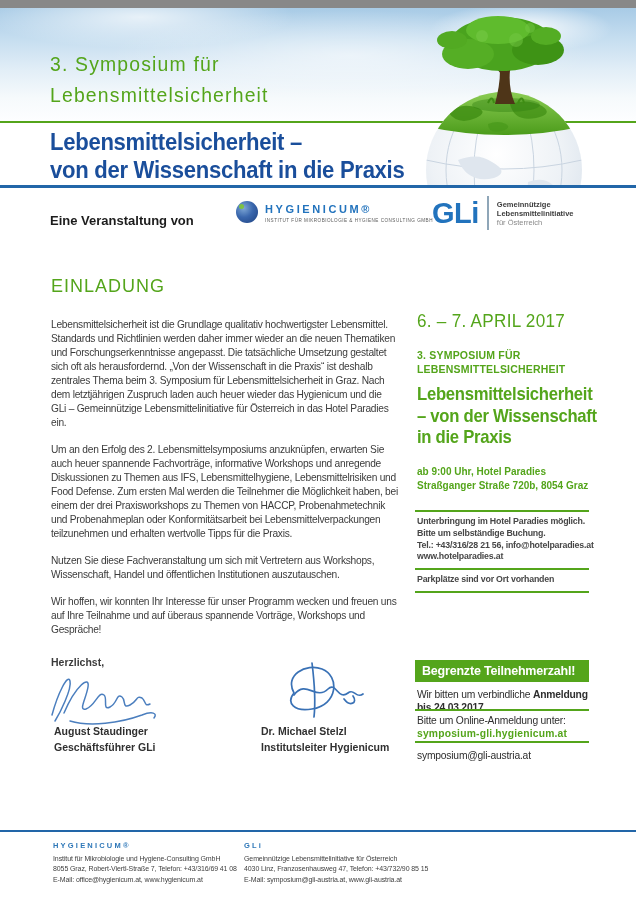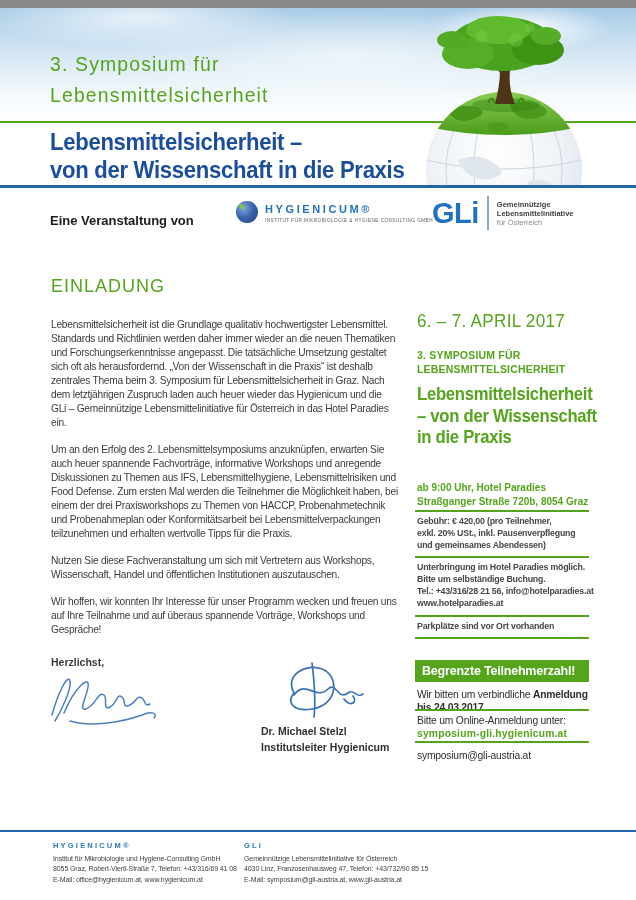--- a/index.html
+++ b/index.html
@@ -61,21 +61,21 @@
   .sig-block-right{ left:261px; top:715px; }
 
   
   .sb-date{ position:absolute; left:417px; top:303px; font-size:18px; color:var(--green);
     letter-spacing:0.3px; transform:scaleX(.95); transform-origin:left top; white-space:nowrap; }
   .sb-event{ position:absolute; left:417px; top:340px; font-size:10.5px; font-weight:bold;
     color:var(--green); line-height:14px; letter-spacing:0.2px; }
   .sb-title{ position:absolute; left:417px; top:375px; font-size:18.5px; font-weight:bold;
     color:var(--green); line-height:21.5px; letter-spacing:-0.3px; transform:scaleX(.9);
     transform-origin:left top; white-space:nowrap; }
-  .sb-venue{ position:absolute; left:417px; top:473px; font-size:10px; font-weight:600;
+  .sb-venue{ position:absolute; left:417px; top:457px; font-size:10px; font-weight:600;
     color:var(--green); line-height:13.5px; white-space:nowrap; }
   .sb-details{ position:absolute; left:415px; top:502px; width:174px; border-bottom:2px solid var(--green); }
   .sb-item{ border-top:2px solid var(--green); padding:4px 0 5px 2px; font-size:8.8px; font-weight:600;
     color:#474747; line-height:11.8px; letter-spacing:-0.2px; white-space:nowrap; }
   .sb-banner{ position:absolute; left:415px; top:652px; width:174px; height:22px; background:var(--green);
     color:#fff; font-weight:bold; font-size:12.5px; line-height:22px; padding-left:7px; letter-spacing:-0.2px; }
   .sb-deadline{ position:absolute; left:417px; top:680px; width:176px; font-size:10.3px; line-height:13px;
     color:#2e2e2e; letter-spacing:-0.2px; }
   .sb-deadline .bold{ font-weight:bold; }
   .sb-rule{ position:absolute; left:415px; width:174px; height:2px; background:var(--green); }
@@ -206,20 +206,24 @@
   </svg>
   <svg class="sig-svg sig-right-svg" width="132" height="62" viewBox="0 0 132 62">
     <g stroke="#2f6ab2" stroke-width="1.7" fill="none" stroke-linecap="round" opacity=".95">
       <path d="M58,32 C48,14 70,2 86,8 C104,15 102,44 76,48 C58,51 50,42 58,32 Z"></path>
       <path d="M76,2 C78,18 80,38 78,56"></path>
       <path d="M58,34 C70,18 80,40 92,28 C100,20 102,40 112,32 C118,27 120,38 127,33"></path>
       <path d="M108,38 C114,46 122,42 117,35"></path>
     </g>
   </svg>
 
+  <div class="sig-block sig-block-left">
+    <div>August Staudinger</div>
+    <div>Geschäftsführer GLi</div>
+  </div>
   <div class="sig-block sig-block-right">
     <div>Dr. Michael Stelzl</div>
     <div>Institutsleiter Hygienicum</div>
   </div>
 
   <div class="sb-date">6. – 7. APRIL 2017</div>
 
   <div class="sb-event">
     <div>3. SYMPOSIUM FÜR</div>
     <div>LEBENSMITTELSICHERHEIT</div>
@@ -230,25 +234,20 @@
     <div>– von der Wissenschaft</div>
     <div>in die Praxis</div>
   </div>
 
   <div class="sb-venue">
     <div>ab 9:00 Uhr, Hotel Paradies</div>
     <div>Straßganger Straße 720b, 8054 Graz</div>
   </div>
 
   <div class="sb-details">
-    <div class="sb-item">
-      <div>Gebühr: € 420,00 (pro Teilnehmer,</div>
-      <div>exkl. 20% USt., inkl. Pausenverpflegung</div>
-      <div>und gemeinsames Abendessen)</div>
-    </div>
     <div class="sb-item">
       <div>Unterbringung im Hotel Paradies möglich.</div>
       <div>Bitte um selbständige Buchung.</div>
       <div>Tel.: +43/316/28 21 56, info@hotelparadies.at</div>
       <div>www.hotelparadies.at</div>
     </div>
     <div class="sb-item">
       <div>Parkplätze sind vor Ort vorhanden</div>
     </div>
   </div>

